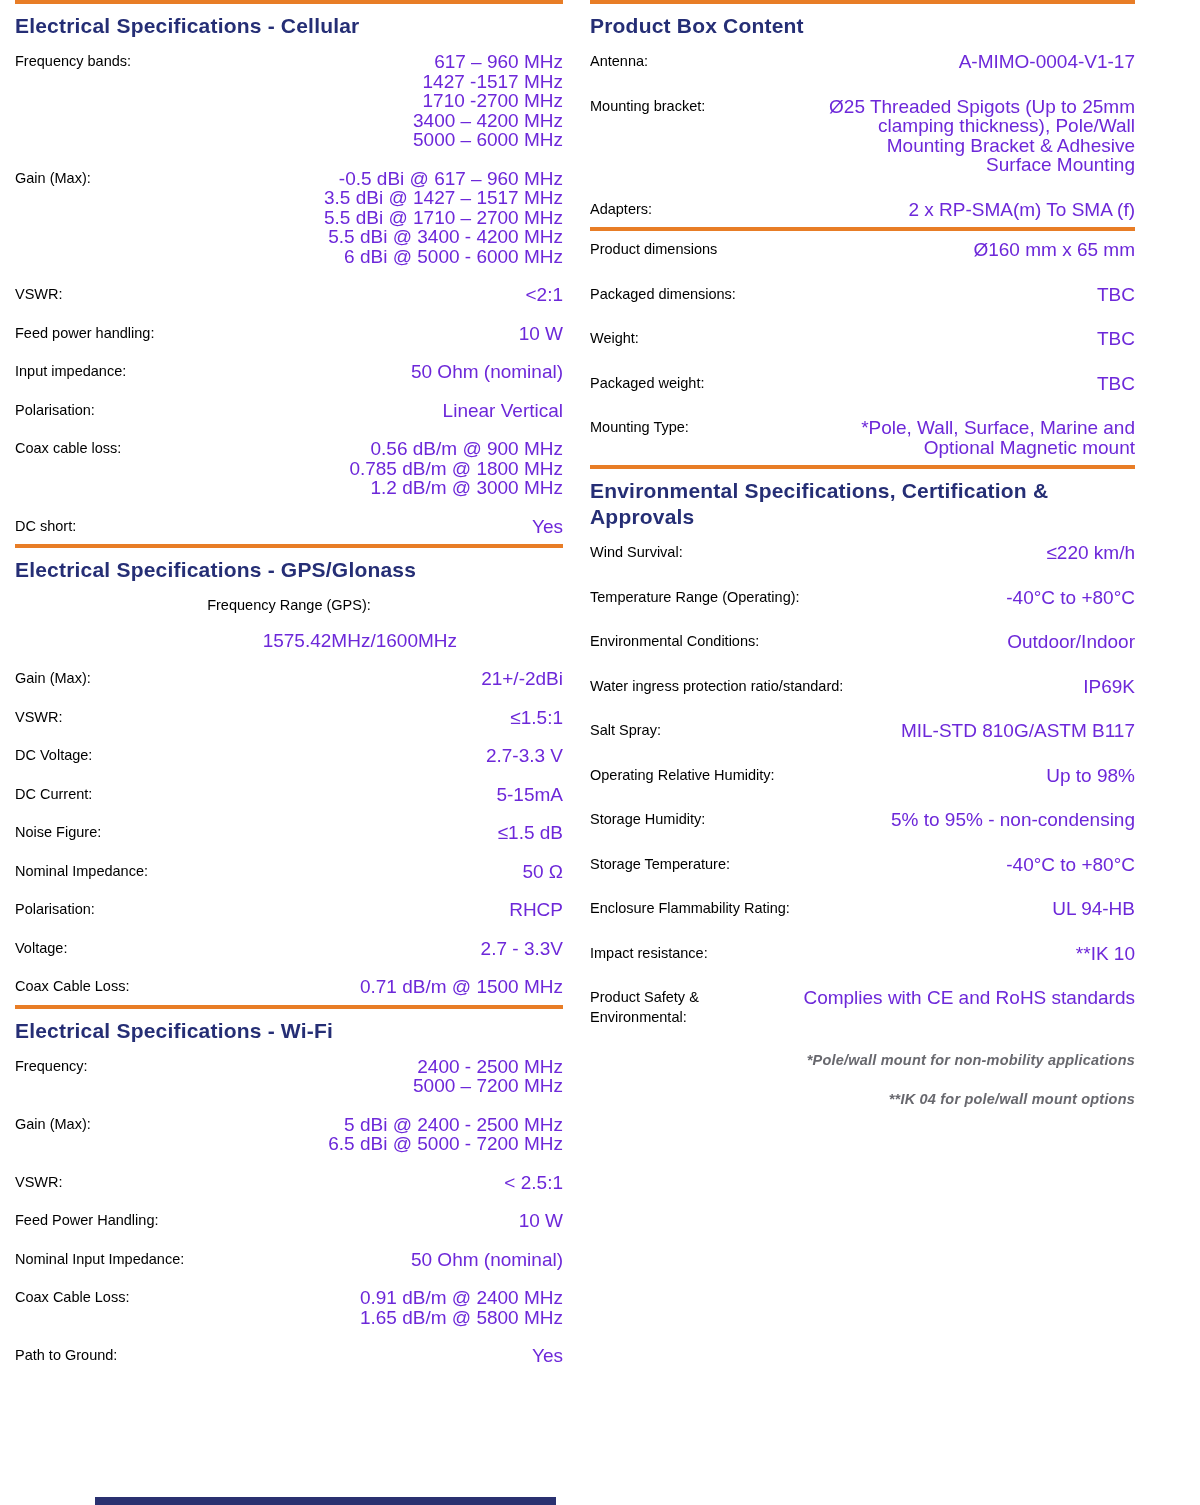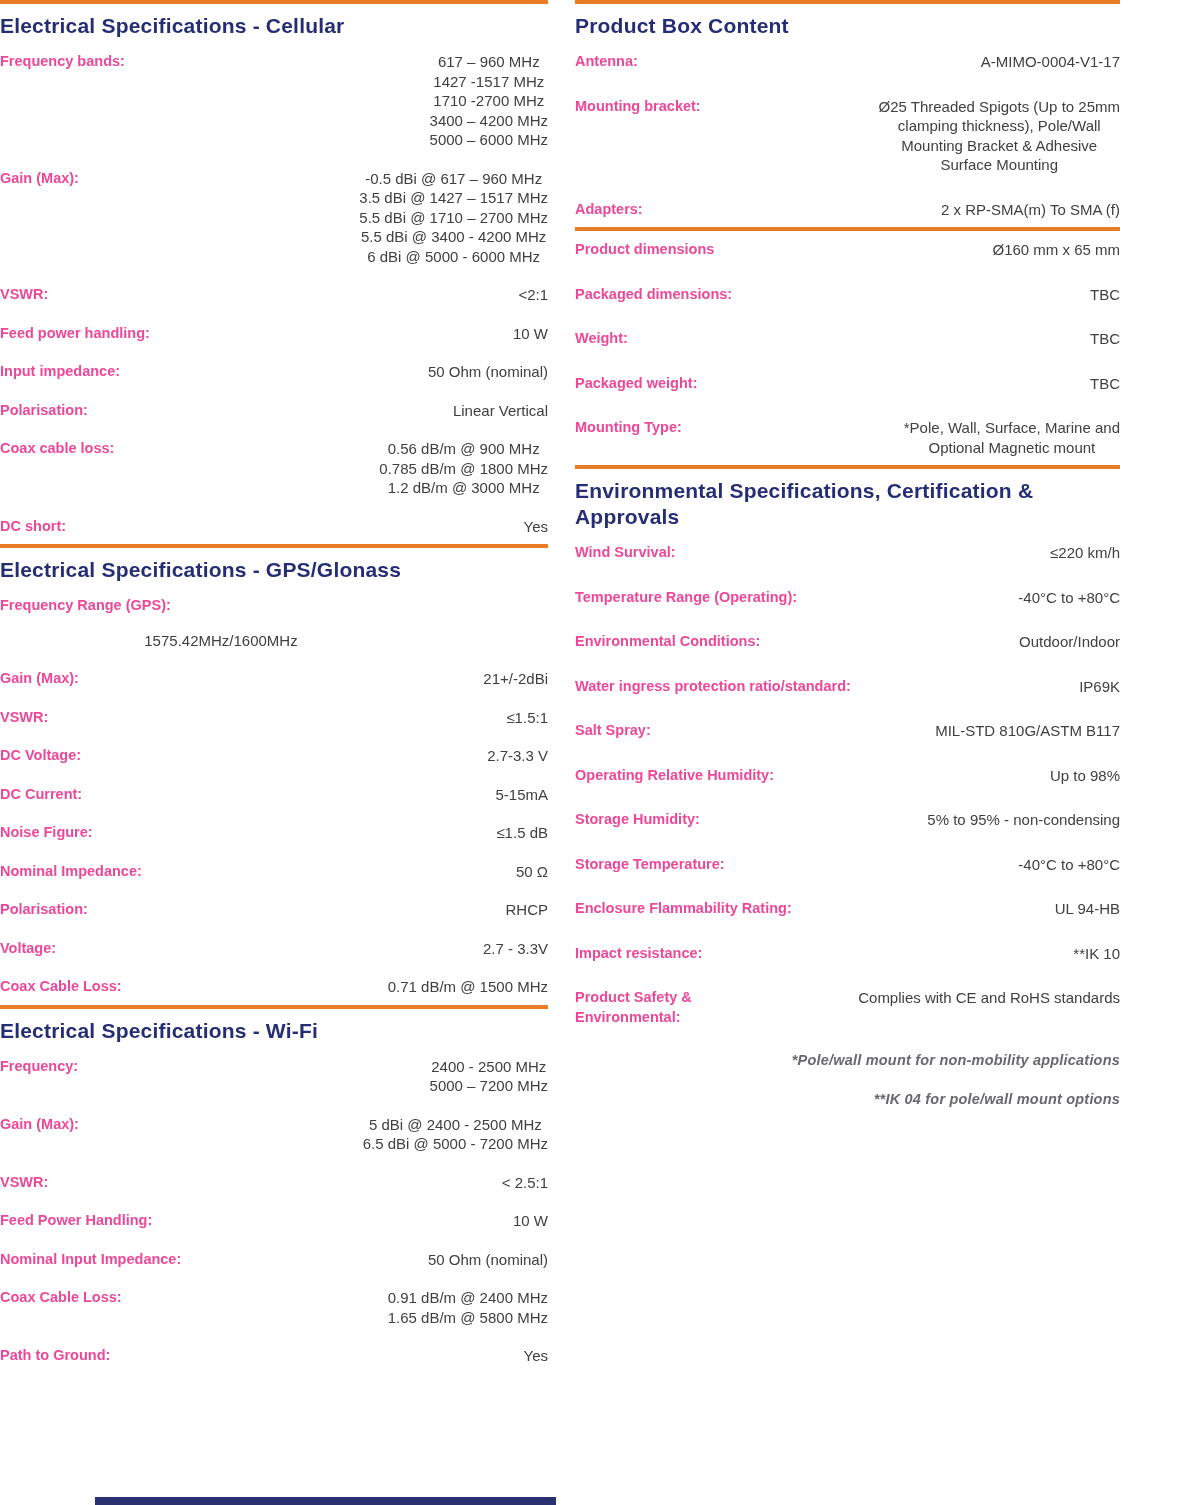--- a/index.html
+++ b/index.html
@@ -6,21 +6,21 @@
   html, body {
     margin: 0; padding: 0;
     width: 1200px; height: 1505px;
     background: #ffffff;
     font-family: "Liberation Sans", sans-serif;
     overflow: hidden;
     position: relative;
   }
   .columns {
     display: flex;
-    padding: 0 72px 0 0;
+    padding: 0 72px 0 15px;
     gap: 27px;
     width: 1200px;
   }
   .col { min-width: 0; }
   .col-left  { flex: 0 0 548px; }
   .col-right { flex: 0 0 545px; }
 
   .section { margin: 0; }
   .rule {
     height: 4px;
@@ -38,37 +38,37 @@
   .row {
     display: flex;
     justify-content: space-between;
     align-items: flex-start;
     margin-bottom: 19px;
   }
   .col-right .row { margin-bottom: 25px; }
   .row:last-child { margin-bottom: 8px; }
   .row-label {
     font-size: 14.5px;
-    font-weight: bold;
-    color: #ec4899;
+    font-weight: normal;
+    color: #000000;
     line-height: 19.5px;
     max-width: 52%;
     white-space: pre-line;
   }
   .row-value {
-    font-size: 15px;
-    color: #404040;
+    font-size: 19px;
+    color: #6d28d9;
     line-height: 19.5px;
-    text-align: center;
+    text-align: right;
     max-width: 64%;
     white-space: pre-line;
   }
   
   .row.stacked { display: block; }
-  .row.stacked .row-label { max-width: 100%; }
+  .row.stacked .row-label { max-width: 100%; text-align: center; }
   .row.stacked .row-value {
     max-width: 100%;
     margin-top: 15px;
     padding-right: 106px;
   }
   .notes { }
   .note {
     text-align: right;
     font-size: 14.5px;
     font-weight: bold;

